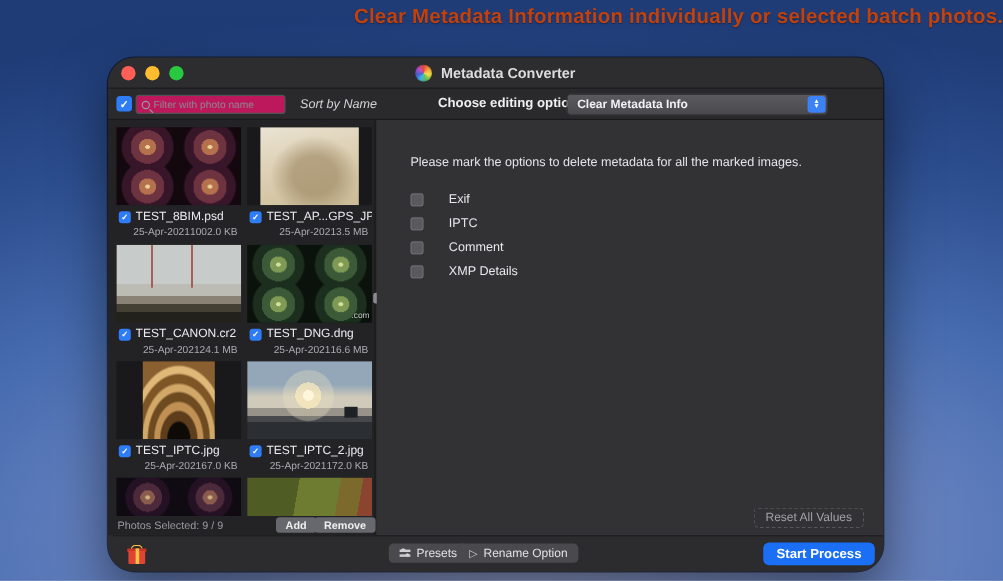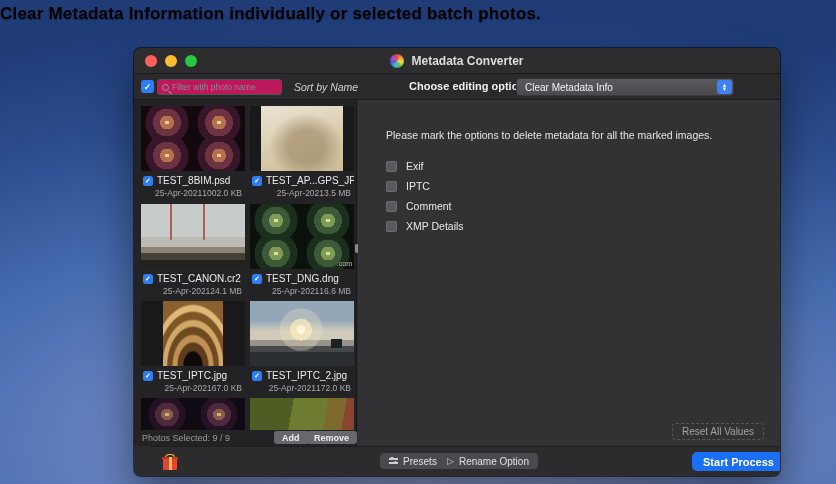--- a/index.html
+++ b/index.html
@@ -3,30 +3,29 @@
 <meta charset="utf-8">
 <style>
   * { margin:0; padding:0; box-sizing:border-box; }
   html,body { width:836px; height:484px; overflow:hidden; font-family:"Liberation Sans", sans-serif; }
   body{
     background:
       radial-gradient(ellipse 120% 90% at 52% 92%, #9aa5d4 0%, #6d86c2 28%, #476cb0 52%, #2c4d8e 78%, #1f3c77 100%);
     position:relative;
   }
   .headline{
-    position:absolute; top:4px; left:0; width:100%; text-align:left;
-    font-size:17px; font-weight:bold; color:#000000;
+    position:absolute; top:4px; left:0; width:100%; text-align:right;
+    font-size:17px; font-weight:bold; color:#c2410c;
     text-shadow:0 1px 1px rgba(0,0,0,.35); letter-spacing:.2px;
   }
   
   .win{
     position:absolute; left:90px; top:48px; width:646px; height:428px;
-    background:#2c2c2e; border-radius:7px; overflow:hidden;
+    background:#2c2c2e; border-radius:22px; overflow:hidden;
     box-shadow:0 20px 45px rgba(0,0,0,.5), 0 0 0 1px rgba(0,0,0,.55);
-    margin-left:44px;
   }
   .titlebar{
     position:absolute; left:0; top:0; width:100%; height:26px;
     background:#2d2d2f; border-bottom:1px solid #1a1a1c;
     display:flex; align-items:center;
   }
   .lights{ display:flex; gap:8px; margin-left:11px; }
   .light{ width:12px; height:12px; border-radius:50%; }
   .l-close{ background:#ff5f57; } .l-min{ background:#febc2e; } .l-zoom{ background:#28c840; }
   .titlewrap{ position:absolute; left:0; right:0; top:0; height:26px; display:flex; align-items:center; justify-content:center; gap:7px; pointer-events:none; }
@@ -57,21 +56,21 @@
     font-size:8.5px; width:100%; font-family:"Liberation Sans", sans-serif;
   }
   .search input::placeholder{ color:#8a8a90; }
   .sortname{ position:absolute; left:160px; top:7px; font-size:10.5px; color:#d2d2d6;font-style:italic; }
   .chooselbl{ position:absolute; left:275px; top:6px; font-size:11px; font-weight:bold; color:#f0f0f2; }
   .popup{
     position:absolute; left:382px; top:4px; width:218px; height:18px;
     background:linear-gradient(#5a5a5e,#4a4a4e); border:1px solid #39393d; border-radius:4px;
     display:flex; align-items:center; padding-left:8px;
   }
-  .popup .val{ font-size:10px; font-weight:normal; color:#f2f2f4; flex:1; }
+  .popup .val{ font-size:10px; font-weight:bold; color:#f2f2f4; flex:1; }
   .pop-chev{
     width:15px; height:14px; margin-right:1px; border-radius:3px; background:#3b82f7;
     display:flex; flex-direction:column; align-items:center; justify-content:center; line-height:4px;
   }
   .pop-chev span{ color:#fff; font-size:5.5px; }
   
   .leftpanel{
     position:absolute; left:0; top:52px; width:223px; height:346px;
     background:#232326; border-right:1px solid #19191b;
   }
@@ -130,31 +129,31 @@
     height:13px; border:none; border-radius:3px; background:#67686d; color:#f0f0f2;
     font-size:9px; font-weight:bold; padding:0 8px; font-family:"Liberation Sans", sans-serif;
   }
   .addbtn{ position:absolute; left:140px; top:1px; } .rembtn{ position:absolute; left:172px; top:1px; }
   
   .rightpanel{
     position:absolute; left:224px; top:52px; width:422px; height:346px; background:#323235;
   }
   .instruction{ position:absolute; left:28px; top:29px; font-size:10.5px; color:#e4e4e8; }
   .optlist{ position:absolute; left:28px; top:56px; }
-  .optrow{ display:flex; align-items:center; gap:9px; height:20px;text-align:center; }
+  .optrow{ display:flex; align-items:center; gap:21px; height:20px;text-align:center; }
   .optrow .cb{ width:11px; height:11px; border-radius:2.5px; }
   .optlabel{ font-size:10.5px; color:#e8e8ec; }
   .resetbtn{
     position:absolute; right:16px; bottom:6px; font-size:10px; color:#a2a2a8;
     background:transparent; border:1px dashed #55555a; border-radius:4px; padding:2px 9px;
     font-family:"Liberation Sans", sans-serif;
   }
   
   .footer{
-    position:absolute; left:16px; bottom:0; width:100%; height:30px;
+    position:absolute; left:4px; bottom:0; width:100%; height:30px;
     background:#2c2c2f; border-top:1px solid #1f1f22;
   }
   .gift{ position:absolute; left:12px; top:7px; width:16px; height:16px; }
   .gift .box{ position:absolute; left:1px; top:5px; width:14px; height:11px; background:#e04432; border-radius:1px; }
   .gift .lid{ position:absolute; left:0; top:3px; width:16px; height:3px; background:#c83324; border-radius:1px; }
   .gift .ribv{ position:absolute; left:6.5px; top:3px; width:3px; height:13px; background:#f6c243; }
   .gift .bow{ position:absolute; left:3px; top:0; width:10px; height:4px;
     border:1.5px solid #f6c243; border-bottom:none; border-radius:5px 5px 0 0; }
   .btn-dark{
     position:absolute; top:6px; height:16px; border:none; border-radius:4px; background:#49494e;

